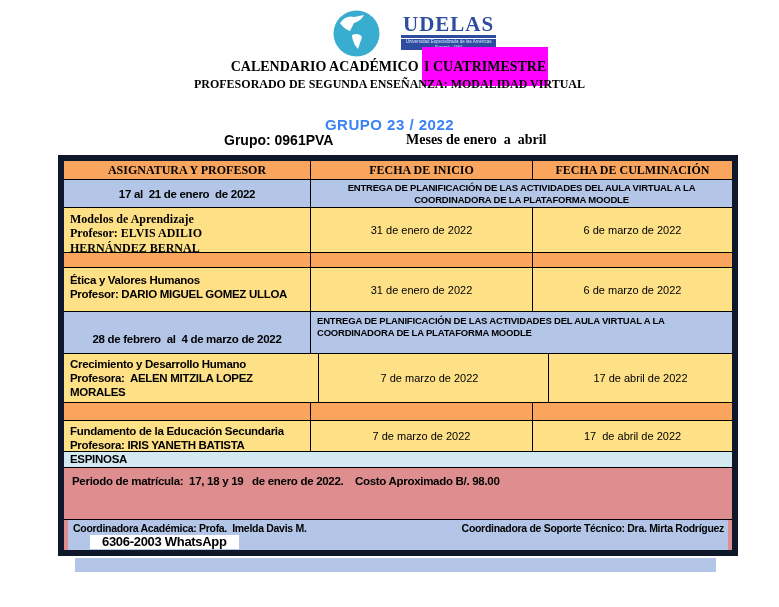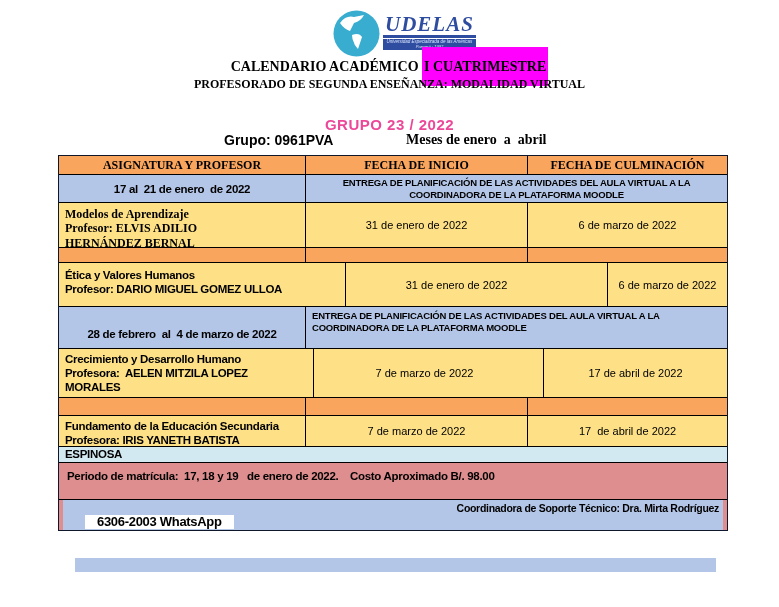--- a/index.html
+++ b/index.html
@@ -2,43 +2,43 @@
 <html><head>
 <meta charset="utf-8">
 <style>
   html,body{margin:0;padding:0;background:#fff;}
   .page{position:relative;width:779px;height:607px;background:#ffffff;overflow:hidden;
         font-family:"Liberation Sans",sans-serif;color:#000;}
 
   
   .logo{position:absolute;left:333px;top:10px;display:flex;align-items:flex-start;}
   .globe{width:47px;height:47px;}
-  .logo-right{margin-left:3px;margin-top:4px;font-style:italic;}
+  .logo-right{margin-left:21px;margin-top:4px;}
   .logo-word{font-family:"Liberation Serif",serif;font-weight:bold;font-size:21px;
              letter-spacing:1px;color:#2F4DA0;border-bottom:3px solid #2F4DA0;
              line-height:20px;padding:0 2px 1px 2px;}
   .logo-band{background:#2F4DA0;color:#D9E4FF;text-align:center;margin-top:1px;
              padding:1px 2px;line-height:4.5px;}
   .logo-sub1{font-size:4.5px;}
   .logo-sub2{font-size:4px;}
 
   
   .title1{position:absolute;top:59px;left:0;width:779px;text-align:center;
           font-family:"Liberation Serif",serif;font-weight:bold;font-size:14px;}
   .hl{background:#FF00FF;padding:12px 2px;font-family:Liberation Serif, serif;}
   .title2{position:absolute;top:77px;left:0;width:779px;text-align:center;
           font-family:"Liberation Serif",serif;font-weight:bold;font-size:12px;}
   .grupo-red{position:absolute;top:116px;left:0;width:779px;text-align:center;
-             font-weight:bold;font-size:15px;color:#ec4899;letter-spacing:0.5px;}
+             font-weight:bold;font-size:15px;color:#3b82f6;letter-spacing:0.5px;}
   .grupo-code{position:absolute;top:132px;left:224px;font-weight:bold;font-size:14px;}
   .months{position:absolute;top:132px;left:406px;font-family:"Liberation Serif",serif;
           font-weight:bold;font-size:14px;}
 
   
-  .tbl{position:absolute;left:58px;top:155px;width:668px;border:1px solid #0f172a;}
+  .tbl{position:absolute;left:58px;top:155px;width:668px;border:6px solid #0f172a;}
   .row{display:flex;box-sizing:border-box;border-bottom:1.5px solid #000;}
   .row:last-child{border-bottom:none;}
   .c1{width:246px;box-sizing:border-box;}
   .c2{width:222px;box-sizing:border-box;border-left:1.5px solid #000;}
   .c3{flex:1;box-sizing:border-box;border-left:1.5px solid #000;}
   .merged{flex:1;box-sizing:border-box;border-left:1.5px solid #000;}
   .bg-orange{background:#F9A55E;}
   .bg-blue{background:#B4C6E7;}
   .bg-yellow{background:#FEE187;}
   .bg-cyan{background:#D2E9F2;}
@@ -116,21 +116,21 @@
       <div class="c2 date-cell">31 de enero de 2022</div>
       <div class="c3 date-cell">6 de marzo de 2022</div>
     </div>
 
     <div class="row bg-orange" style="height:15px;">
       <div class="c1"></div>
       <div class="c2"></div>
       <div class="c3"></div>
     </div>
 
-    <div class="row bg-yellow" style="height:44px;gap:40px;">
+    <div class="row bg-yellow" style="height:44px;">
       <div class="c1 course-name cond" style="padding-top:6px;">Ética y Valores Humanos
 Profesor: DARIO MIGUEL GOMEZ ULLOA</div>
       <div class="c2 date-cell">31 de enero de 2022</div>
       <div class="c3 date-cell">6 de marzo de 2022</div>
     </div>
 
     <div class="row bg-blue" style="height:42px;">
       <div class="c1 week-label cond" style="align-items:flex-end;padding-bottom:8px;margin-top:16px;">28 de febrero&nbsp; al&nbsp; 4 de marzo de 2022</div>
       <div class="merged note note-left cond">ENTREGA DE PLANIFICACIÓN DE LAS ACTIVIDADES DEL AULA VIRTUAL A LA
 COORDINADORA DE LA PLATAFORMA MOODLE</div>
@@ -155,27 +155,28 @@
 Profesora: IRIS YANETH BATISTA
 ESPINOSA</div>
       <div class="c2 date-cell">7 de marzo de 2022</div>
       <div class="c3 date-cell">17&nbsp; de abril de 2022</div>
     </div>
 
     <div class="row bg-cyan" style="height:16px;">
       <div style="flex:1;"></div>
     </div>
 
-    <div class="row bg-pink" style="height:37px;">
+    <div class="row bg-pink" style="height:52px;">
       <div class="pink-text cond" style="flex:1;">
         <div>Periodo de matrícula:&nbsp; 17, 18 y 19&nbsp;&nbsp; de enero de 2022.&nbsp;&nbsp;&nbsp; Costo Aproximado B/. 98.00</div>
       </div>
     </div>
 
     <div class="row bg-blue coord-row" style="height:30px;">
+      <span class="coord-left cond">Coordinadora Académica: Profa.&nbsp; Imelda Davis M.</span>
       <span class="coord-right cond">Coordinadora de Soporte Técnico: Dra. Mirta Rodríguez</span>
       <span class="wa-chip">6306-2003 WhatsApp</span>
     </div>
 
   </div>
 
   <div class="bottom-strip"></div>
 
 </div>
 

